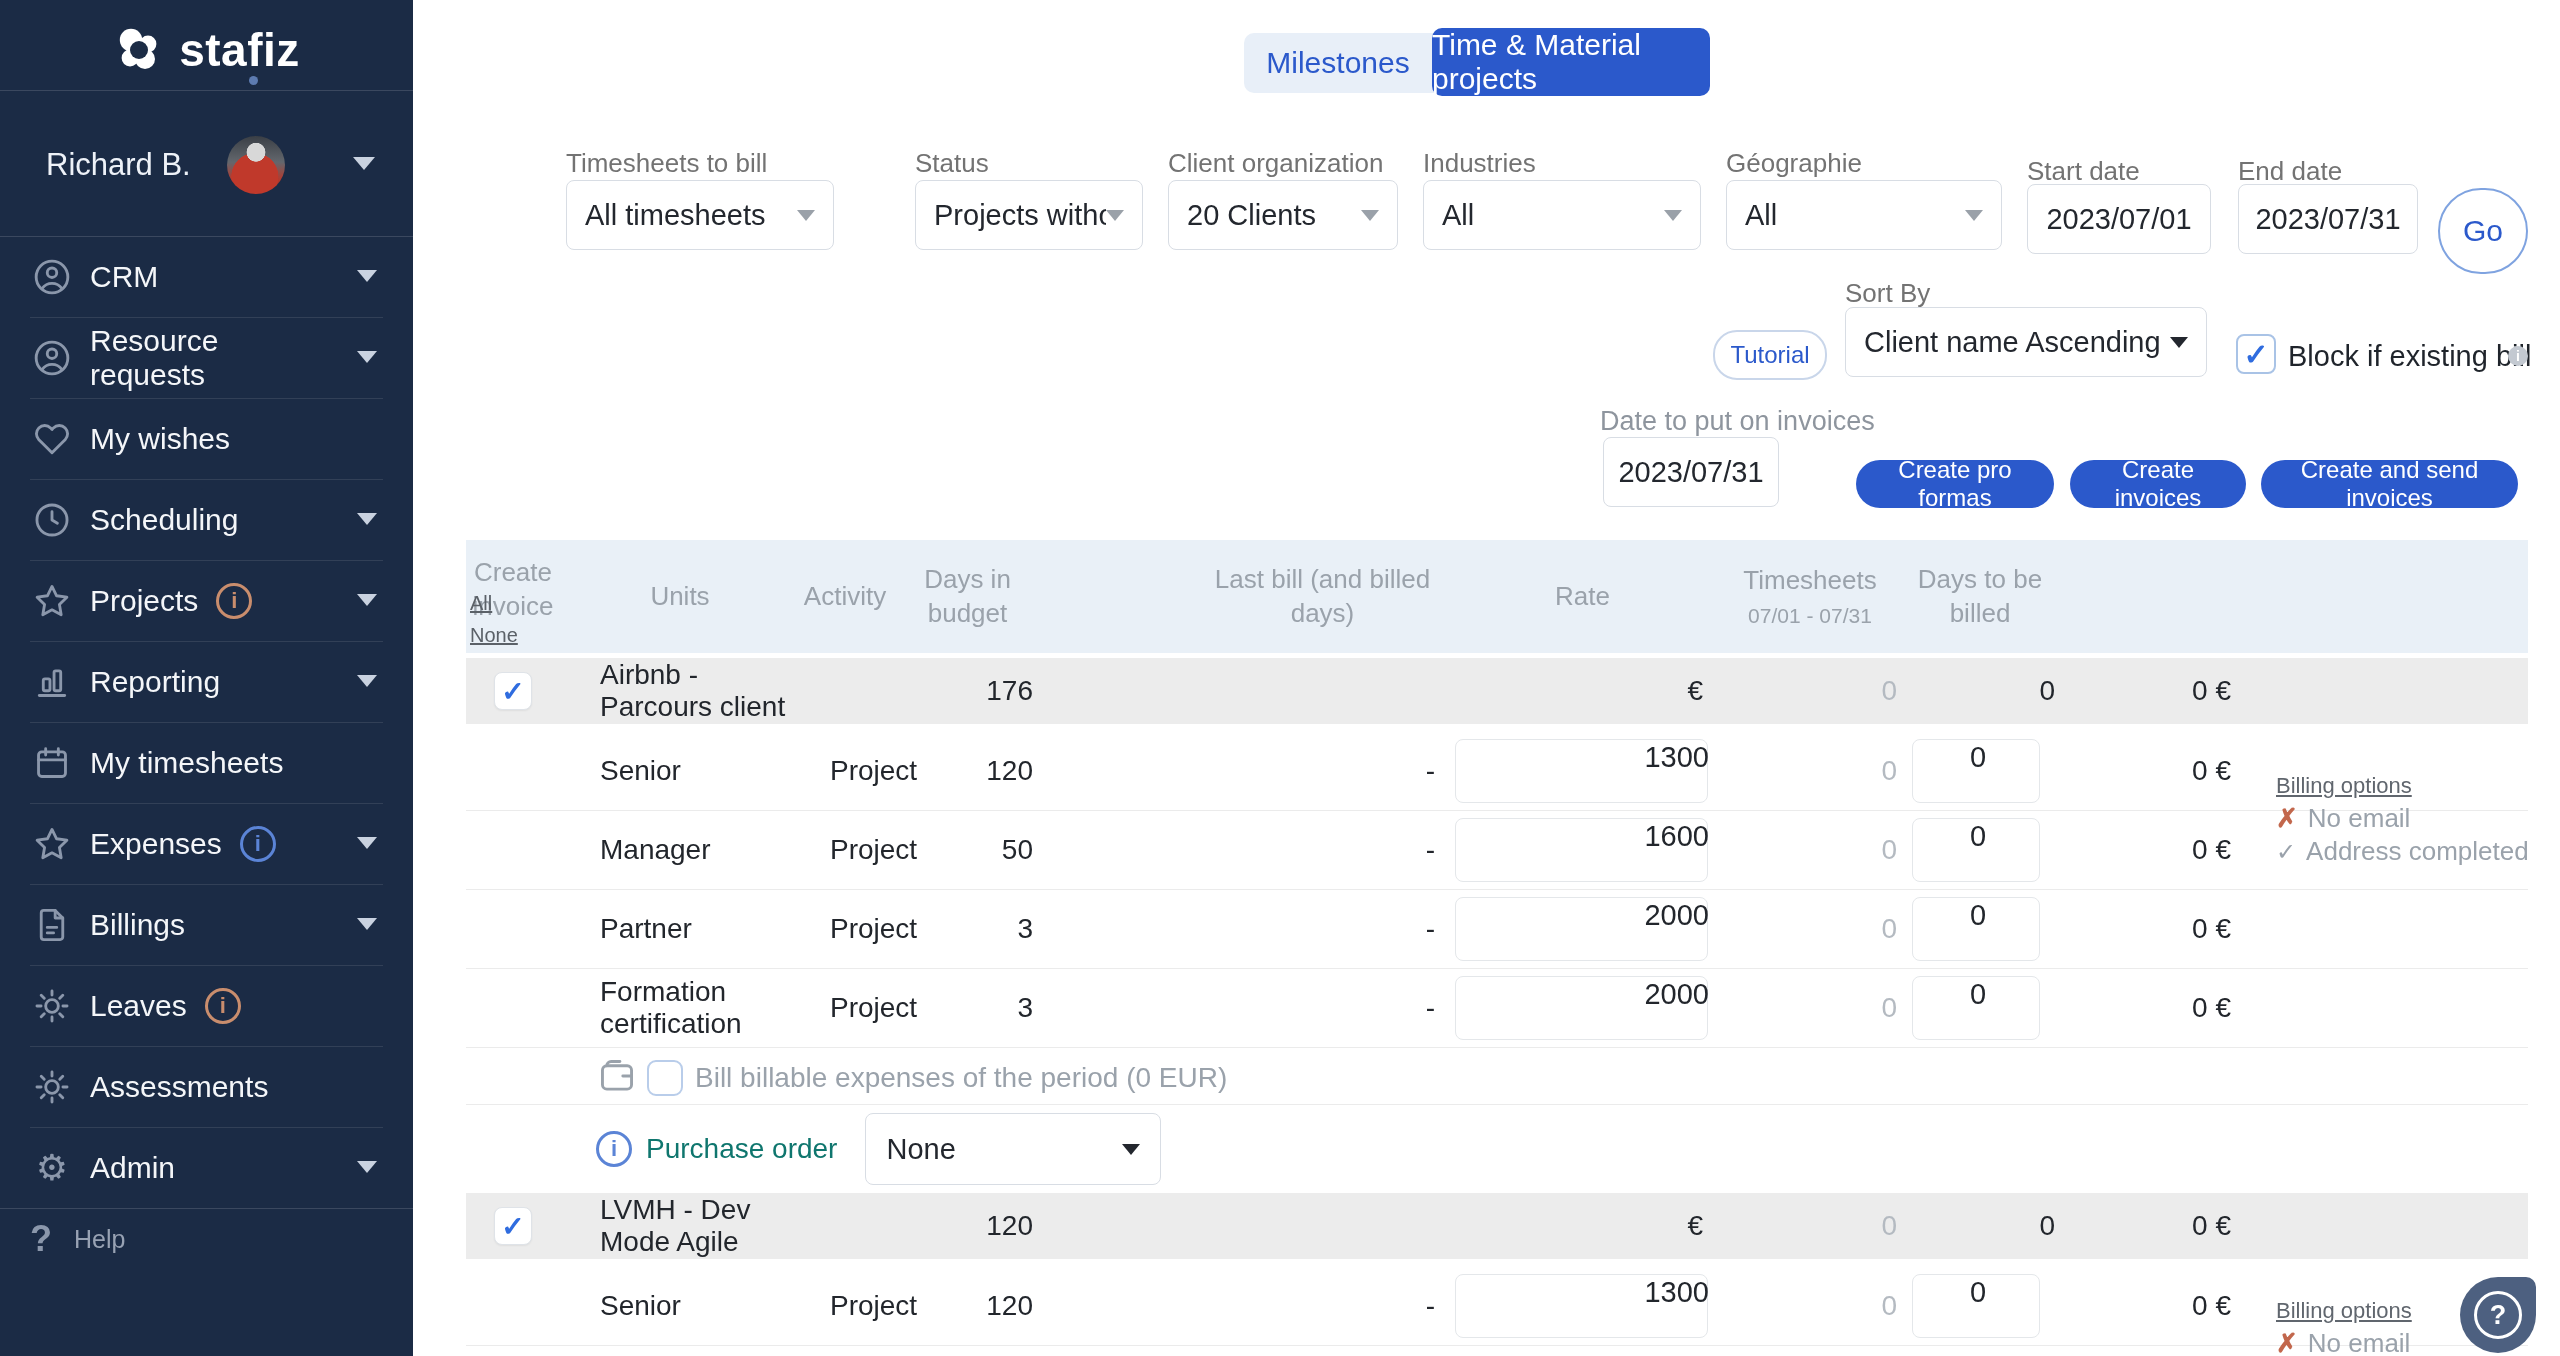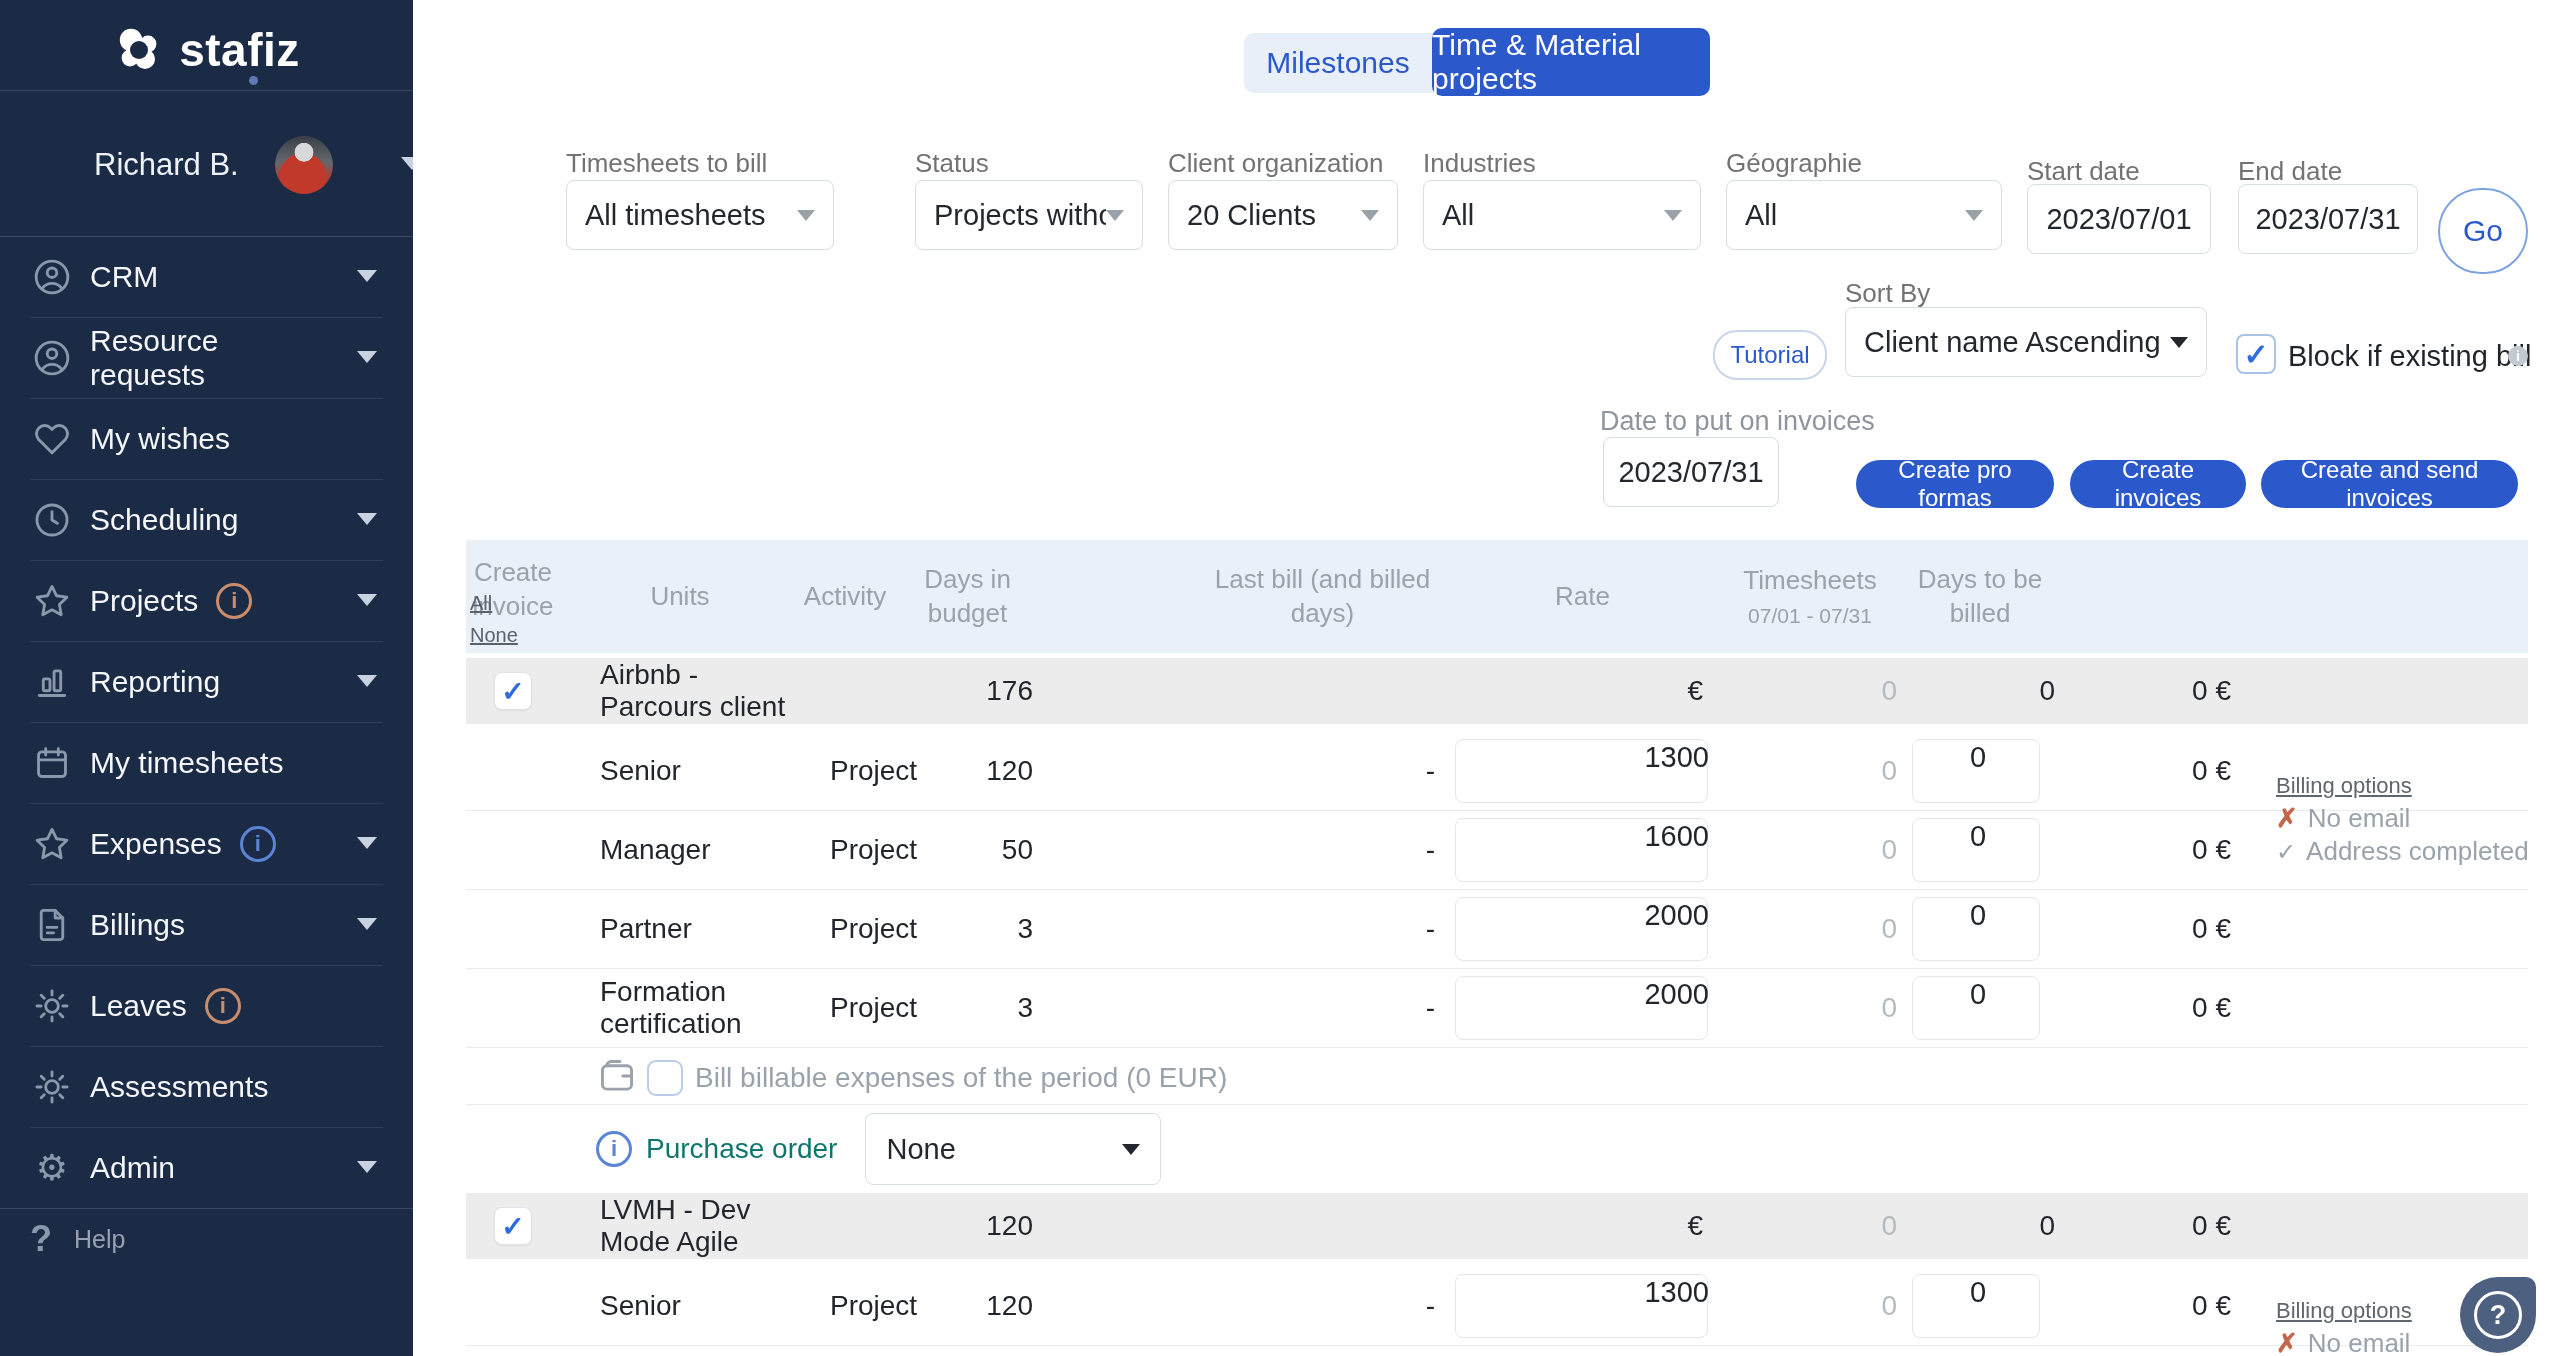--- a/index.html
+++ b/index.html
@@ -7,21 +7,21 @@
     width:2560px;height:1356px;position:relative;overflow:hidden;
     background:#ffffff;font-family:"Liberation Sans",sans-serif;
     -webkit-font-smoothing:antialiased;color:#23272e;
   }
   
   .sidebar{position:absolute;left:0;top:0;width:413px;height:1356px;background:#1b2b45;}
   .logo{position:absolute;top:18px;left:0;width:413px;height:64px;display:flex;align-items:center;justify-content:center;gap:14px;}
   .logo-text{color:#fff;font-size:46px;font-weight:700;letter-spacing:.5px;}
   .logo-dot{position:absolute;left:249px;top:58px;width:9px;height:9px;border-radius:50%;background:#5d7bb0;}
   .sb-divider{position:absolute;left:0;width:413px;border-top:1px solid rgba(255,255,255,.14);}
-  .user-row{position:absolute;top:120px;left:0;width:413px;height:90px;display:flex;align-items:center;padding-left:48px;}
+  .user-row{position:absolute;top:120px;left:0;width:413px;height:90px;display:flex;align-items:center;}
   .user-name{color:#eef2f8;font-size:31px;margin-left:46px;}
   .avatar{width:58px;height:58px;border-radius:50%;margin-left:36px;
     background:
       radial-gradient(circle at 50% 28%, #d8d8d8 0 18%, transparent 19%),
       radial-gradient(circle at 48% 70%, #c0392b 0 46%, transparent 47%),
       linear-gradient(180deg,#3a3f46 0%,#63676d 45%,#b33a2e 75%,#8e2f26 100%);
   }
   .user-caret{margin-left:auto;margin-right:38px;}
   .caret-shape{width:0;height:0;border-left:11px solid transparent;border-right:11px solid transparent;border-top:13px solid #c9d2e0;display:inline-block;}
   .menu{position:absolute;top:237px;left:0;width:413px;}

